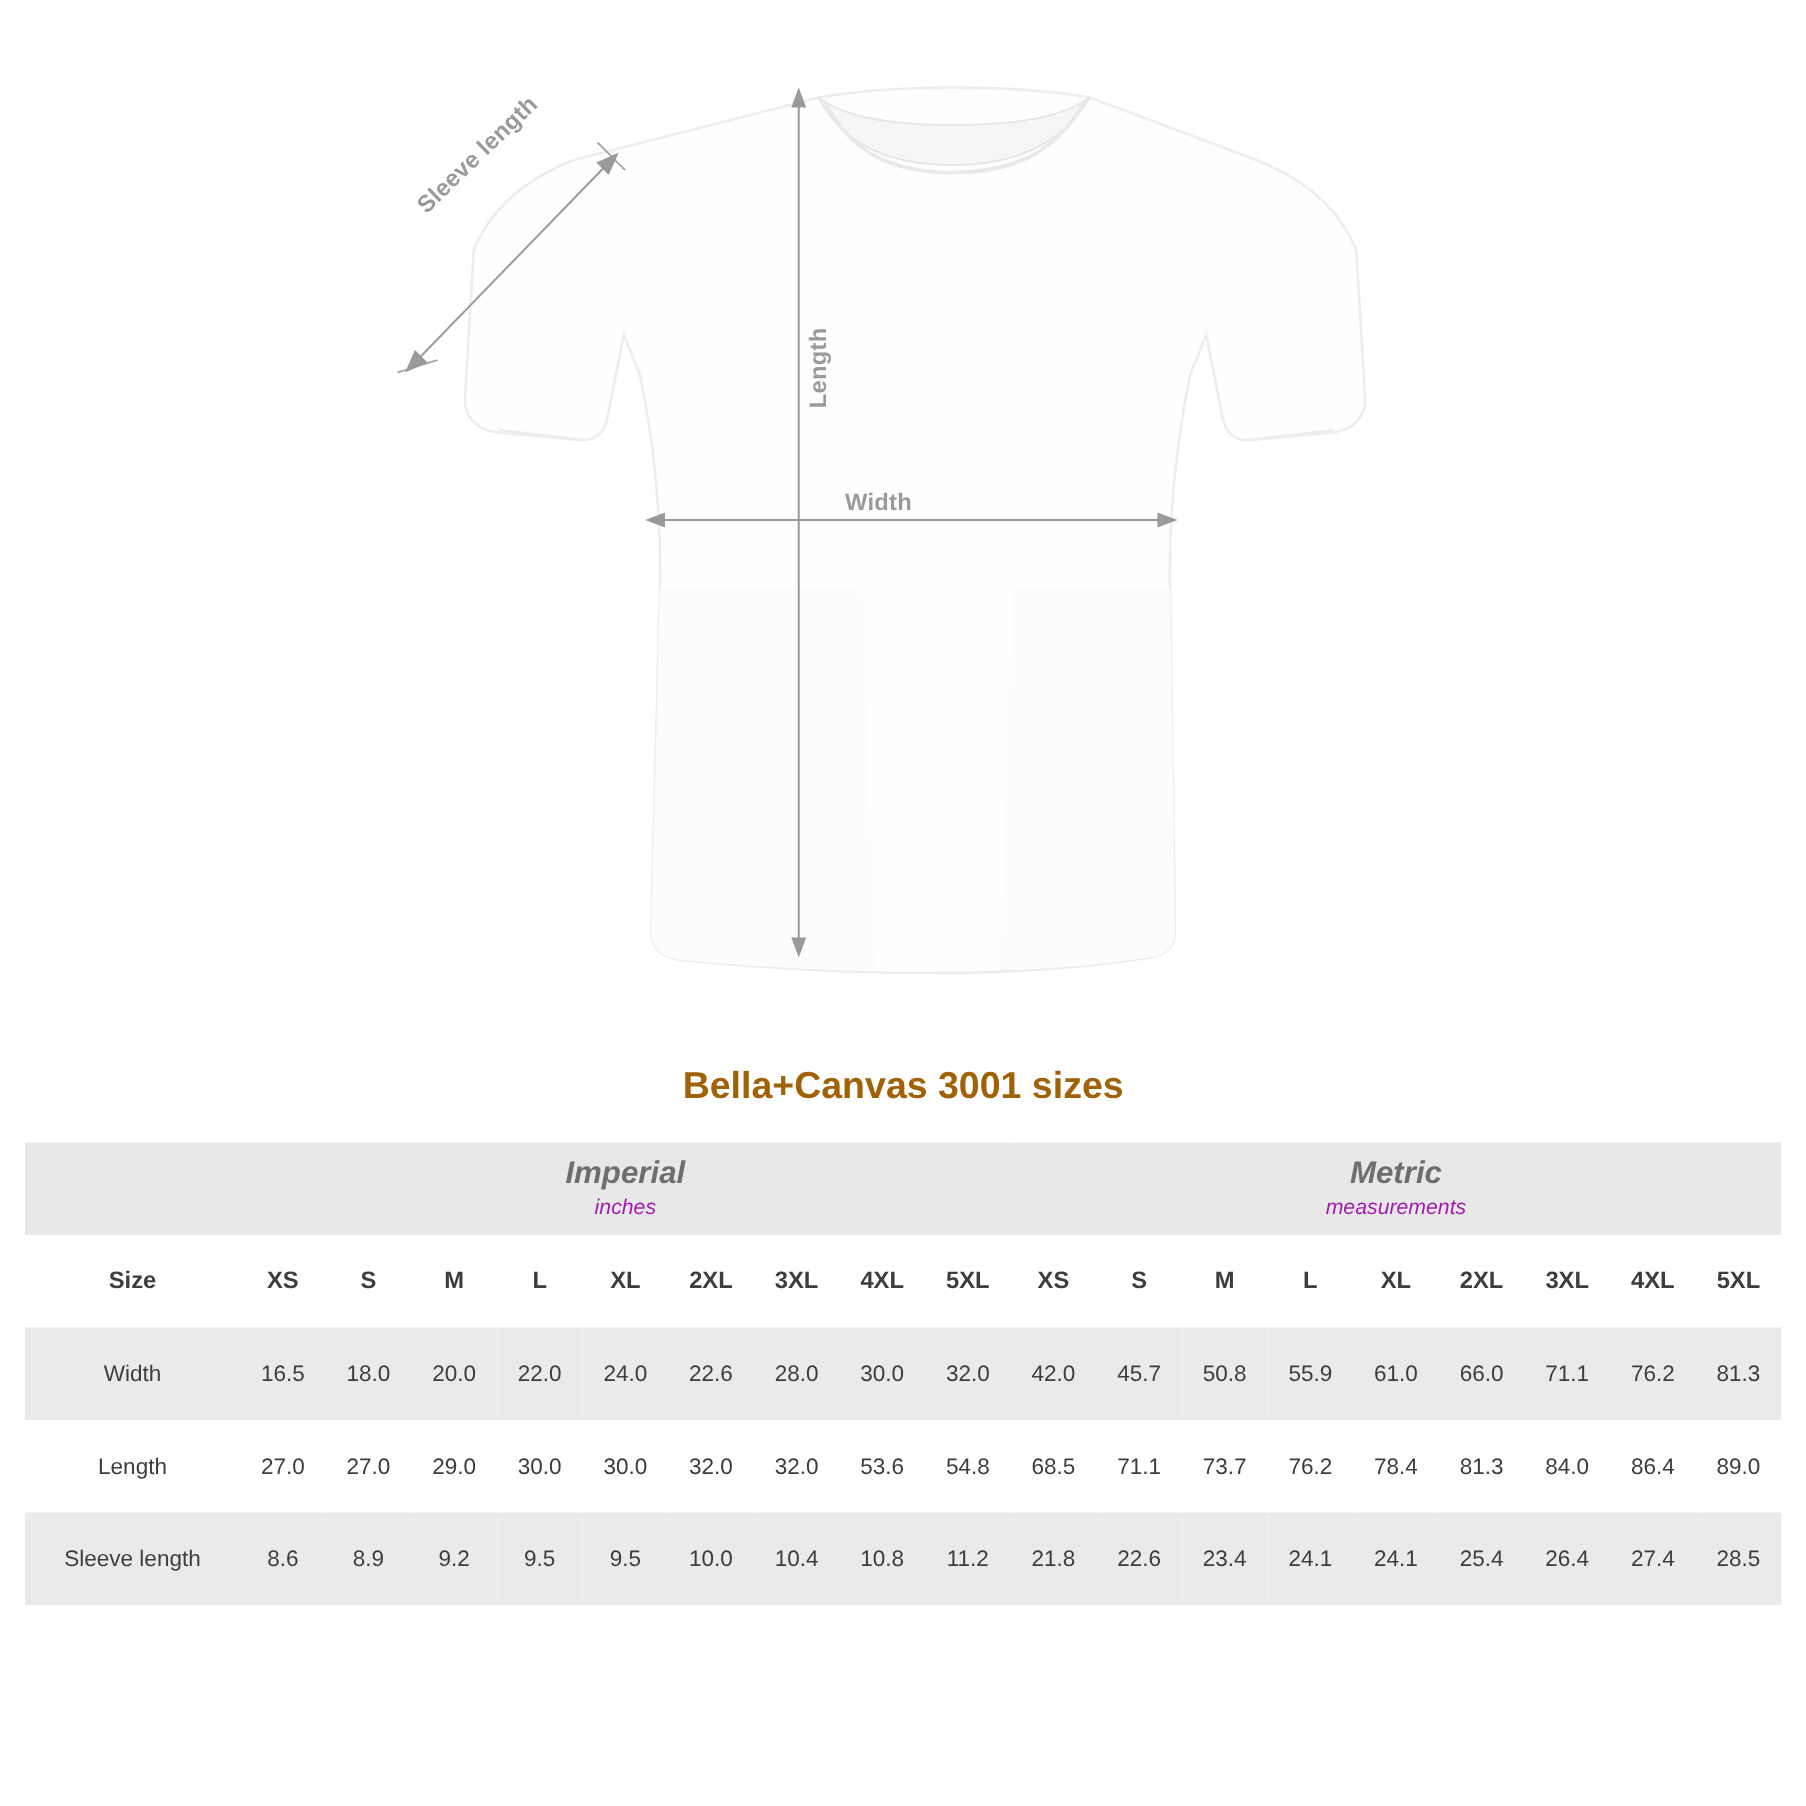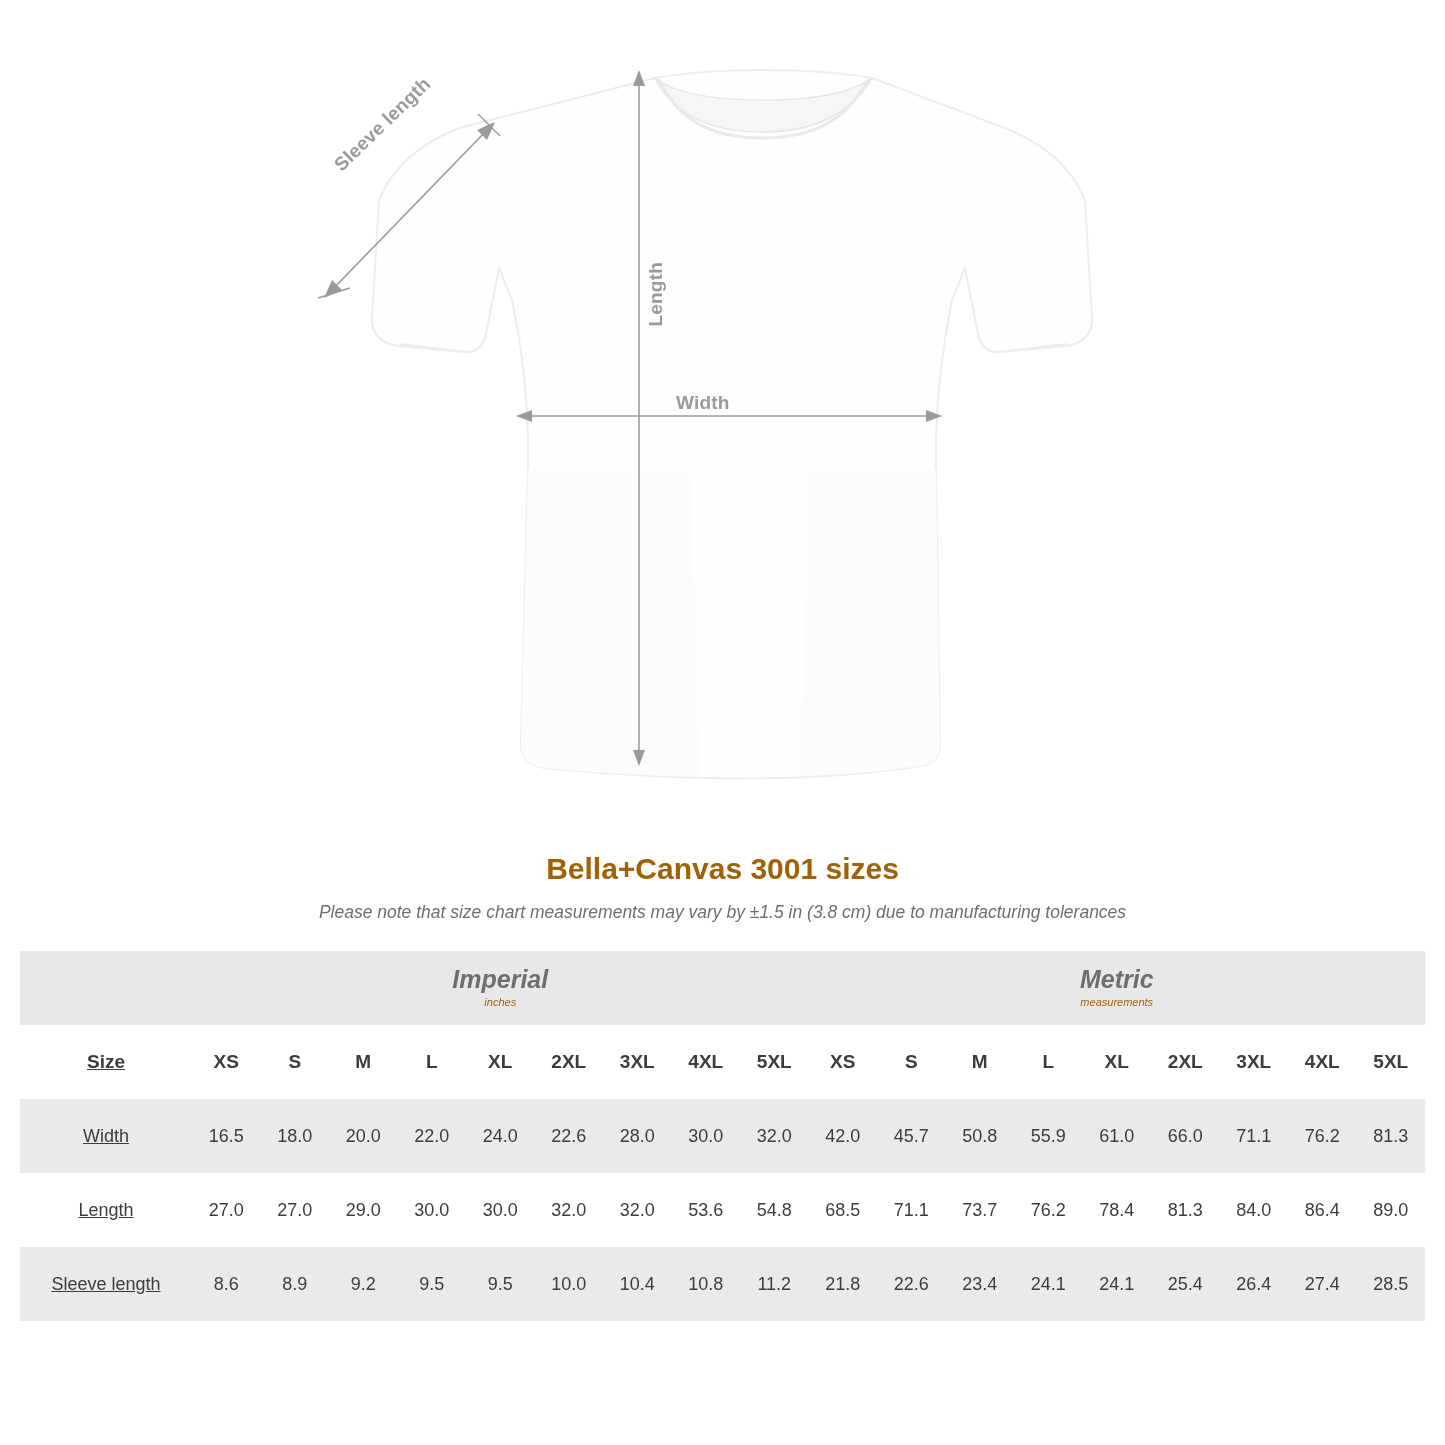--- a/index.html
+++ b/index.html
@@ -95,30 +95,29 @@
     height: 108px;
   }
   .unit-head .unit-name {
     font-size: 25px;
     font-style: italic;
     font-weight: bold;
     color: #6e6e6e;
     line-height: 1.15;
   }
   .unit-head .unit-sub {
-    font-size: 11px;
+    font-size: 17px;
     font-style: italic;
-    color: #a16207;
+    color: #a21caf;
     line-height: 1.5;
   }
   .row-head {
     font-weight: bold;
     font-size: 19px;
     color: #3d3d3d;
-    text-decoration: underline;
   }
   tr.r-size td { background: #ffffff; }
   tr.r-width td { background: #eaeaea; }
   tr.r-length td { background: #ffffff; }
   tr.r-sleeve td { background: #eaeaea; }
   tr.r-size td { font-weight: bold; font-size: 19px; }
   col.label-col { width: 172px; }
 </style>
 </head>
 <body>
@@ -186,21 +185,20 @@
     </g>
   </svg>
 
   <div class="dim-label length">Length</div>
   <div class="dim-label width">Width</div>
   <div class="dim-label sleeve">Sleeve length</div>
 </div>
 
 <div class="title-block">
   <h1 class="chart-title">Bella+Canvas 3001 sizes</h1>
-  <p class="chart-note">Please note that size chart measurements may vary by ±1.5 in (3.8 cm) due to manufacturing tolerances</p>
 </div>
 
 <div class="table-wrap">
   <table class="size-table">
     <colgroup>
       <col class="label-col">
     </colgroup>
     <tbody id="table-body">
         <tr class="r-units">
           <td class="unit-head"></td>

